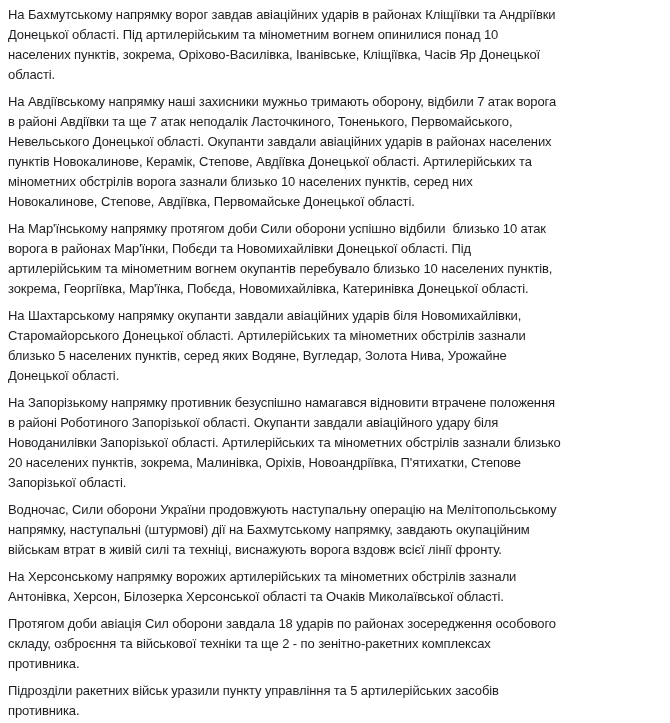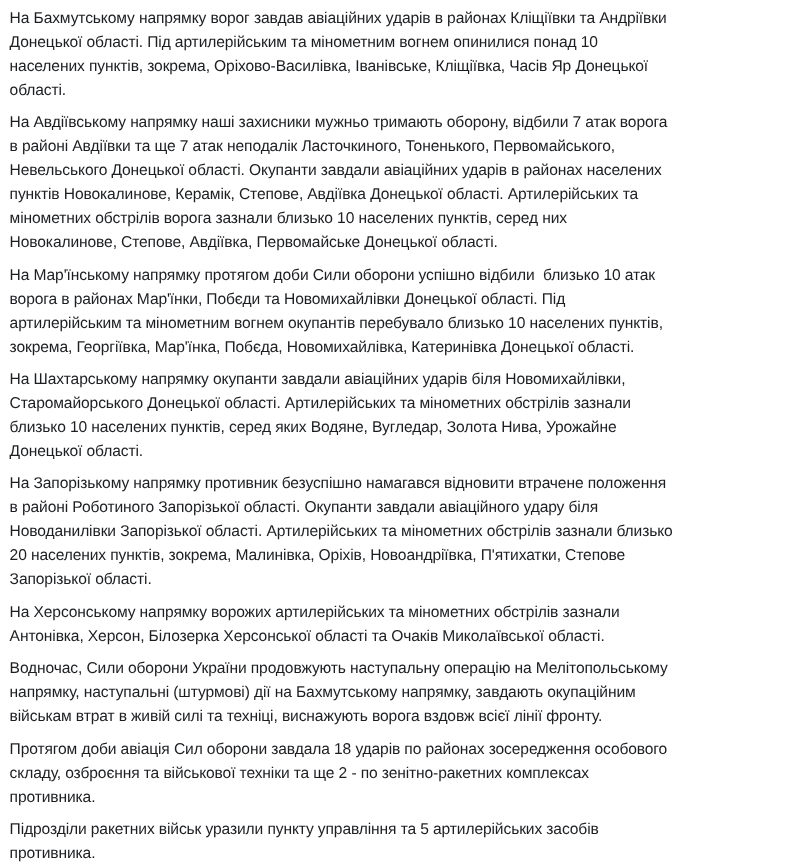--- a/index.html
+++ b/index.html
@@ -41,30 +41,30 @@
 Невельського Донецької області. Окупанти завдали авіаційних ударів в районах населених
 пунктів Новокалинове, Керамік, Степове, Авдіївка Донецької області. Артилерійських та
 мінометних обстрілів ворога зазнали близько 10 населених пунктів, серед них
 Новокалинове, Степове, Авдіївка, Первомайське Донецької області.</p>
   <p class="para">На Мар'їнському напрямку протягом доби Сили оборони успішно відбили  близько 10 атак
 ворога в районах Мар'їнки, Побєди та Новомихайлівки Донецької області. Під
 артилерійським та мінометним вогнем окупантів перебувало близько 10 населених пунктів,
 зокрема, Георгіївка, Мар'їнка, Побєда, Новомихайлівка, Катеринівка Донецької області.</p>
   <p class="para">На Шахтарському напрямку окупанти завдали авіаційних ударів біля Новомихайлівки,
 Старомайорського Донецької області. Артилерійських та мінометних обстрілів зазнали
-близько 10 населених пунктів, серед яких Водяне, Вугледар, Золота Нива, Урожайне
+близько 5 населених пунктів, серед яких Водяне, Вугледар, Золота Нива, Урожайне
 Донецької області.</p>
   <p class="para">На Запорізькому напрямку противник безуспішно намагався відновити втрачене положення
 в районі Роботиного Запорізької області. Окупанти завдали авіаційного удару біля
 Новоданилівки Запорізької області. Артилерійських та мінометних обстрілів зазнали близько
 20 населених пунктів, зокрема, Малинівка, Оріхів, Новоандріївка, П'ятихатки, Степове
 Запорізької області.</p>
-  <p class="para">На Херсонському напрямку ворожих артилерійських та мінометних обстрілів зазнали
-Антонівка, Херсон, Білозерка Херсонської області та Очаків Миколаївської області.</p>
   <p class="para">Водночас, Сили оборони України продовжують наступальну операцію на Мелітопольському
 напрямку, наступальні (штурмові) дії на Бахмутському напрямку, завдають окупаційним
 військам втрат в живій силі та техніці, виснажують ворога вздовж всієї лінії фронту.</p>
+  <p class="para">На Херсонському напрямку ворожих артилерійських та мінометних обстрілів зазнали
+Антонівка, Херсон, Білозерка Херсонської області та Очаків Миколаївської області.</p>
   <p class="para">Протягом доби авіація Сил оборони завдала 18 ударів по районах зосередження особового
 складу, озброєння та військової техніки та ще 2 - по зенітно-ракетних комплексах
 противника.</p>
   <p class="para">Підрозділи ракетних військ уразили пункту управління та 5 артилерійських засобів
 противника.</p>
 </div>
 
 </body></html>

